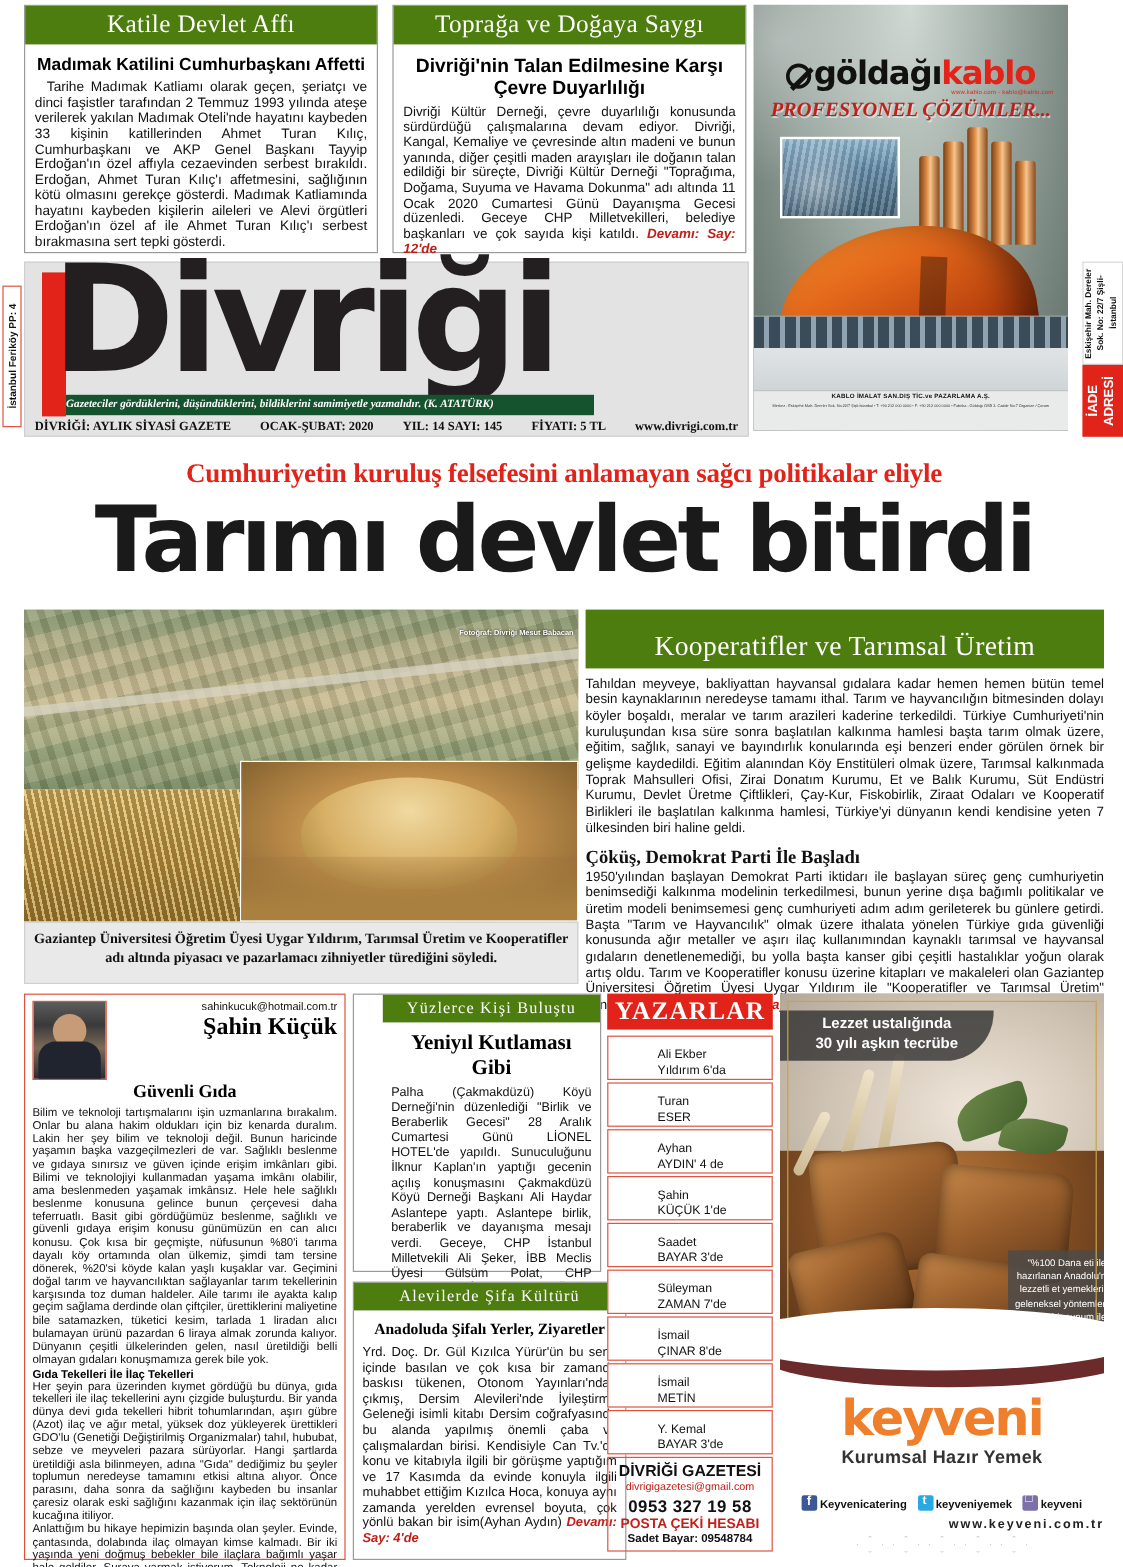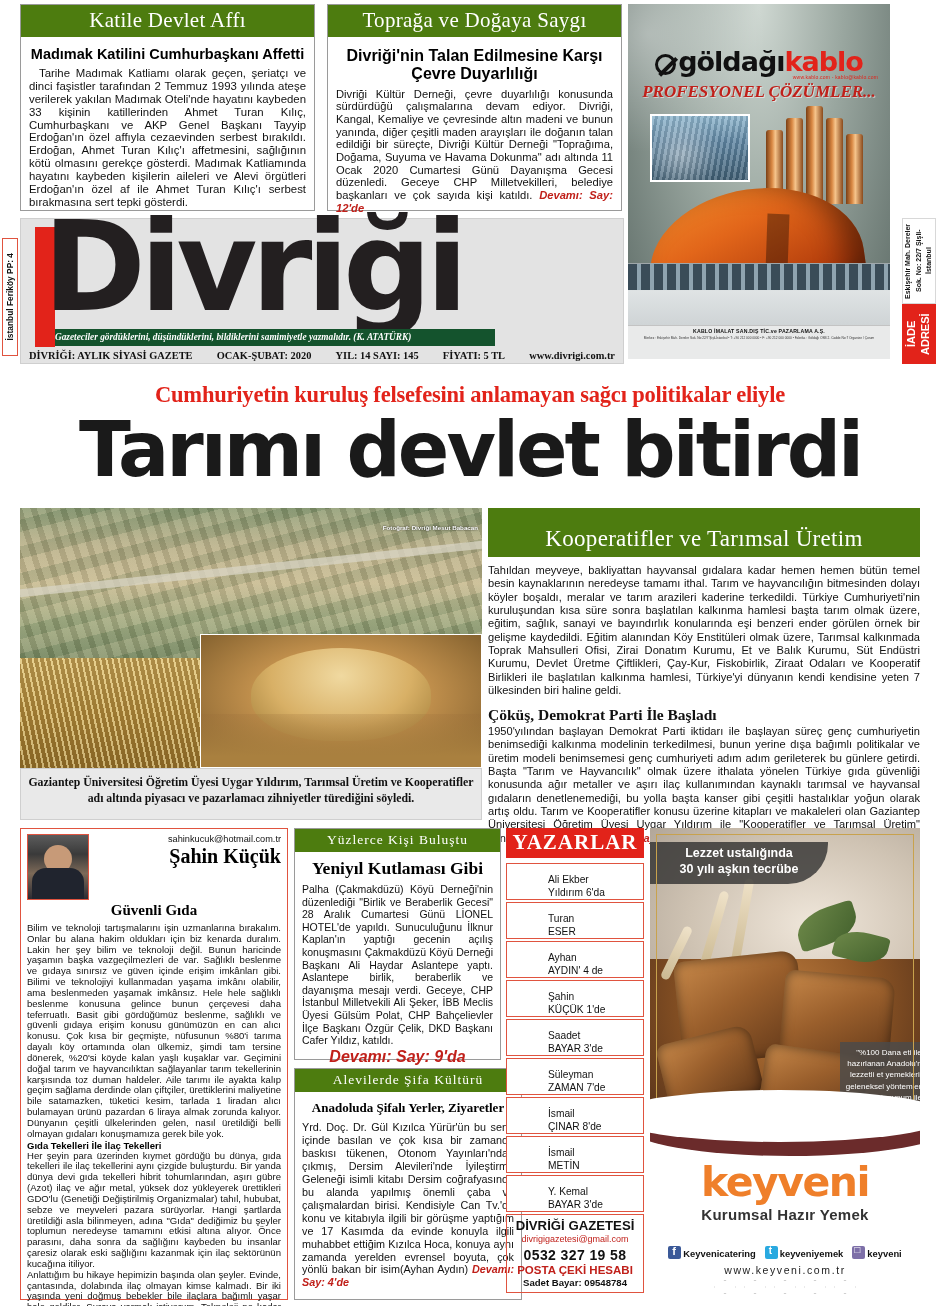--- a/index.html
+++ b/index.html
@@ -262,21 +262,21 @@
   .col-mail { font-size:9.2px; color:#111; }
   .col-name { font-family:"Liberation Serif",serif; font-size:20px; font-weight:bold; margin-top:1px; }
   .col-title {
     text-align:center; font-family:"Liberation Serif",serif; font-weight:bold;
     font-size:15px; margin:2px 0 4px;
   }
   .colmn .body-text { font-size:9.55px; line-height:1.135; }
   .colmn .sub2 { font-size:9.55px; font-weight:bold; }
 
   
-  .mid1 { position:absolute; left:294px; top:828px; width:207px; height:232px; }
+  .mid1 { position:absolute; left:294px; top:828px; width:207px; height:232px;padding-left:24px; }
   .mid2 { position:absolute; left:294px; top:1068px; width:228px; height:232px; }
   .mid1 .blue-head, .mid2 .blue-head { font-size:13.5px; padding:3px 0 4px; letter-spacing:1px; }
   .mid-inner { padding:6px 7px; }
   .mid1 .sub { font-family:"Liberation Serif",serif; font-weight:bold; font-size:17.5px; text-align:center; margin-bottom:4px; }
   .mid2 .sub { font-family:"Liberation Serif",serif; font-weight:bold; font-size:13px; text-align:center; margin:2px 0 5px; }
   .mid1 .body-text { font-size:10.5px; line-height:1.2; }
   .mid2 .body-text { font-size:10.8px; line-height:1.2; }
   .mid-cont { text-align:center; margin-top:1px; }
 
   
@@ -388,22 +388,22 @@
     font-size:9.4px; font-weight:bold; color:#111;
   }
   .kv-social .ic { width:13px; height:13px; border-radius:2px; display:inline-block; vertical-align:-2px; margin-right:2px; }
   .ic-fb { background:#3b5998; position:relative; }
   .ic-fb::after{ content:"f"; position:absolute; left:4px; top:-1px; color:#fff; font-size:11px; font-weight:bold; }
   .ic-tw { background:#29a9e0; position:relative; }
   .ic-tw::after{ content:"t"; position:absolute; left:4px; top:-1px; color:#fff; font-size:10px; font-weight:bold; }
   .ic-ig { background:#7d6fa8; position:relative; }
   .ic-ig::after{ content:"□"; position:absolute; left:2px; top:-2px; color:#fff; font-size:10px; }
   .kv-url {
-    position:absolute; left:0; top:436px; width:100%; text-align:center;
-    font-size:10.5px; font-weight:normal; color:#222; letter-spacing:1.6px;
+    position:absolute; left:0; top:436px; width:100%; text-align:right;
+    font-size:10.5px; font-weight:bold; color:#222; letter-spacing:1.6px;
   }
   .kv-certs {
     position:absolute; left:0; top:452px; width:100%;
     display:flex; justify-content:center; gap:8px;
   }
   .kv-cert {
     width:22px; height:14px; transform: skewX(0deg);
     background:#fff; border:1px solid #bbb;
     clip-path: polygon(50% 0,100% 50%,50% 100%,0 50%);
   }
@@ -622,21 +622,21 @@
           </div>
         <div class="yaz-name">
           <div>Y. Kemal</div>
           <div>BAYAR 3'de</div>
         </div>
       </div>
     </div>
     <div class="yaz-foot">
       <div class="yf1">DİVRİĞİ GAZETESİ</div>
       <div class="yf2">divrigigazetesi@gmail.com</div>
-      <div class="yf3">0532 327 19 58</div>
+      <div class="yf3">0953 327 19 58</div>
       <div class="yf4">POSTA ÇEKİ HESABI</div>
       <div class="yf5">Sadet Bayar: 09548784</div>
     </div>
   </div>
 
   <div class="keyv">
     <div class="kv-photo">
       <div class="kv-bone" style="left:60px;  top:62px;  height:78px; transform:rotate(16deg);"></div>
       <div class="kv-bone" style="left:88px;  top:50px;  height:86px; transform:rotate(10deg);"></div>
       <div class="kv-bone" style="left:22px;  top:96px;  height:58px; transform:rotate(26deg);"></div>

